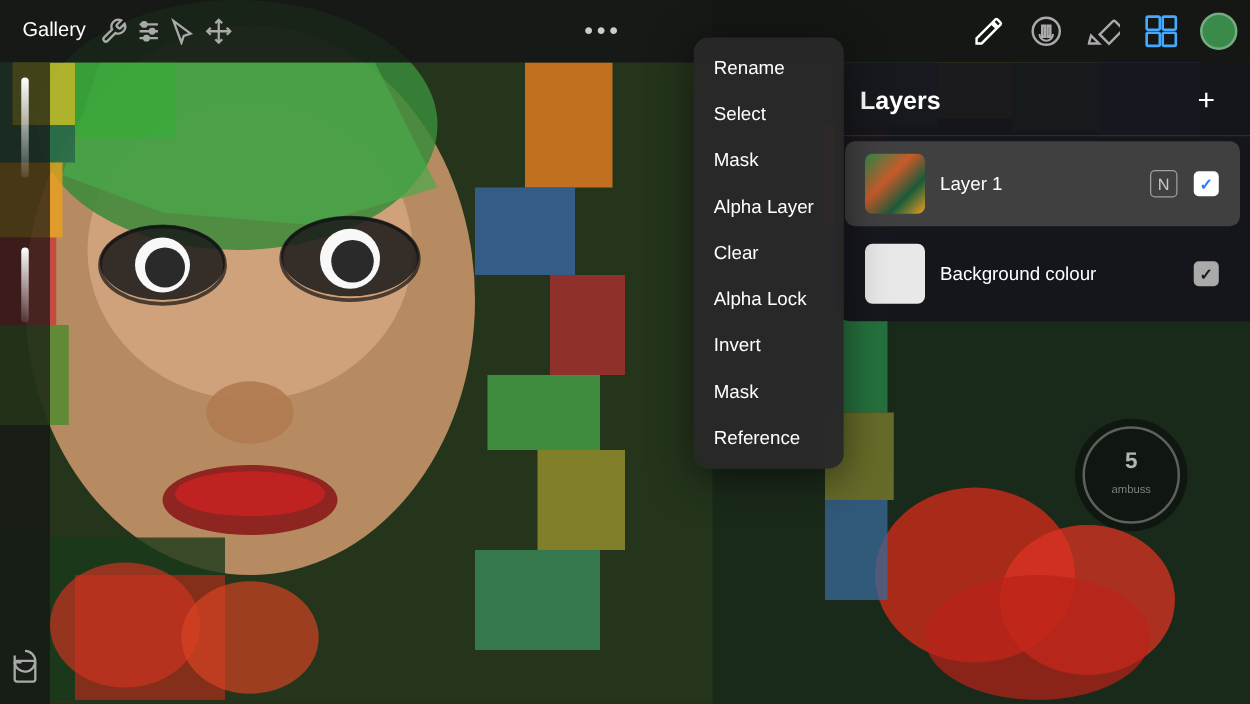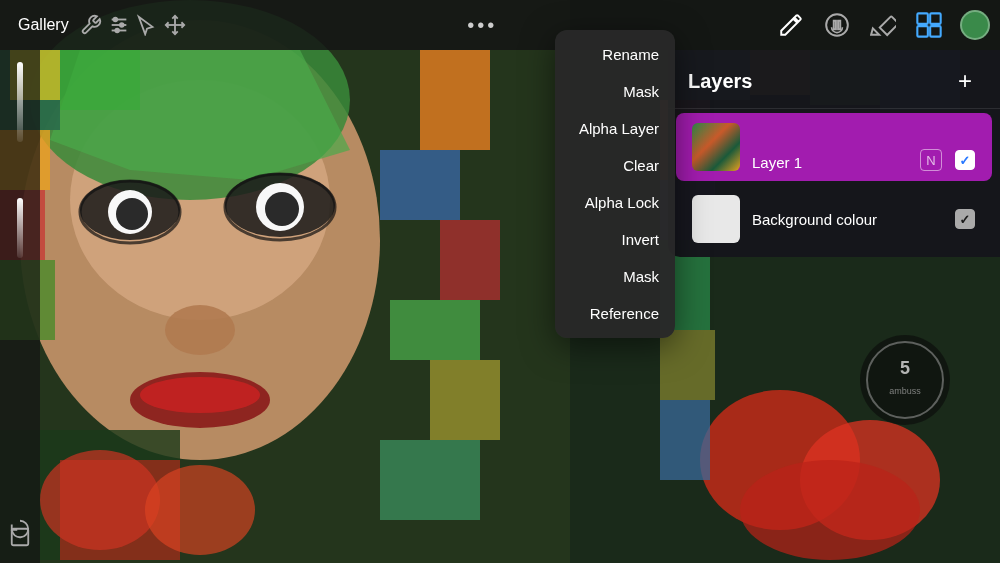--- a/index.html
+++ b/index.html
@@ -158,21 +158,21 @@
       padding: 6px 0;
       z-index: 100;
       box-shadow: 0 8px 32px rgba(0,0,0,0.5);
     }
 
     .context-menu-item {
       padding: 10px 16px;
       color: #fff;
       font-size: 15px;
       cursor: pointer;
-      text-align: right;
+      text-align: left;
       border-radius: 4px;
       font-weight: 400;
     }
 
     
     .layers-panel {
       position: absolute;
       top: 50px;
       right: 0;
       width: 332px;
@@ -208,24 +208,23 @@
 
     .layer-item {
       display: flex;
       align-items: center;
       padding: 10px 16px;
       gap: 12px;
       cursor: pointer;
     }
 
     .layer-item.active {
-      background: #a21caf;
+      background: #404040;
       border-radius: 8px;
       margin: 4px 8px;
-      align-items: flex-end;
     }
 
     .layer-item.bg {
       margin: 4px 8px;
     }
 
     .layer-thumbnail {
       width: 48px;
       height: 48px;
       border-radius: 6px;
@@ -471,20 +470,21 @@
   <div class="sidebar-tool" style="margin-top:auto; margin-bottom:10px; position:absolute; bottom:10px;">
     <svg width="22" height="22" viewBox="0 0 24 24" fill="none" stroke="#aaa" stroke-width="2">
       <path d="M3 7v6h6"></path>
         <path d="M3 13A9 9 0 1012 3"></path>
     </svg>
   </div>
 </div>
 
 <div class="context-menu">
   <div class="context-menu-item">Rename</div>
+  <div class="context-menu-item">Select</div>
   <div class="context-menu-item">Mask</div>
   <div class="context-menu-item">Alpha Layer</div>
   <div class="context-menu-item">Clear</div>
   <div class="context-menu-item">Alpha Lock</div>
   <div class="context-menu-item">Invert</div>
   <div class="context-menu-item">Mask</div>
   <div class="context-menu-item">Reference</div>
 </div>
 
 <div class="layers-panel">

